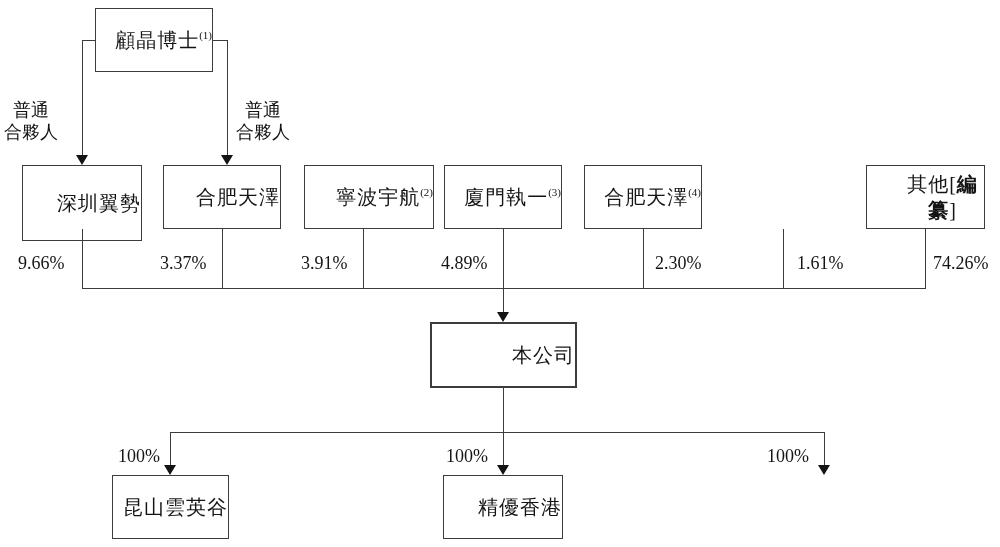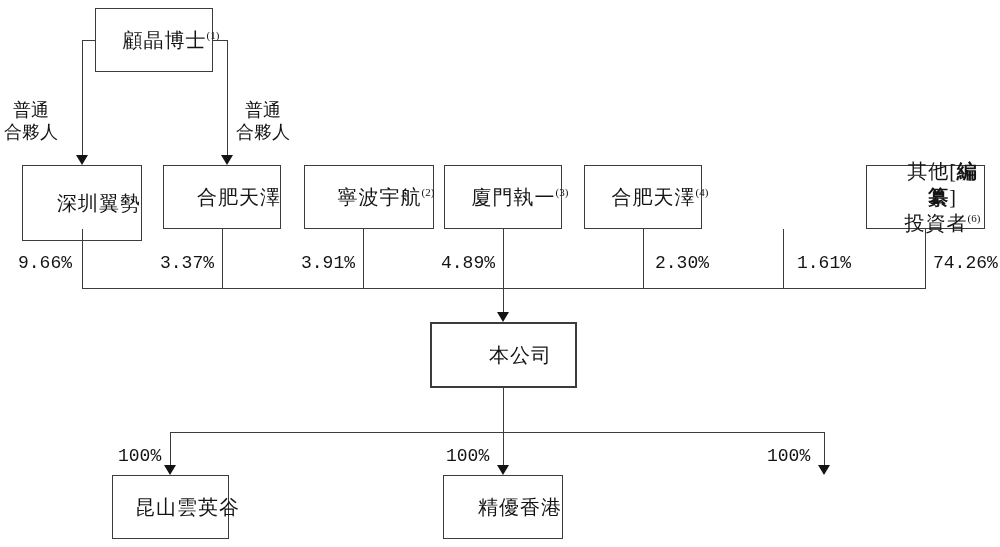--- a/index.html
+++ b/index.html
@@ -14,21 +14,21 @@
     color:var(--text,#141414);
     overflow:hidden;
   }
   .box{
     position:absolute;
     box-sizing:border-box;
     border:1.5px solid var(--line,#3c3c3c);
     background:#ffffff;
     display:flex;
     align-items:center;
-    justify-content:center;
+    justify-content:flex-end;
     font-size:20px;
     letter-spacing:1px;
     color:var(--text,#141414);
     padding-left:34px;
   }
   .box .lbl{white-space:nowrap;}
   .box.company{border-width:2px;}
   sup{
     font-size:11px;
     letter-spacing:0;
@@ -43,21 +43,20 @@
     width:0;height:0;
     border-left:6px solid transparent;
     border-right:6px solid transparent;
     border-top:10px solid var(--text,#141414);
   }
   .pct{
     position:absolute;
     font-size:18px;
     white-space:nowrap;
     color:var(--text,#141414);
-    font-family:Liberation Mono, monospace;
   }
   .gp{
     position:absolute;
     font-size:18px;
     line-height:22px;
     text-align:center;
     color:var(--text,#141414);
   }
 </style>
 </head>
@@ -97,21 +96,20 @@
   </div>
   <div class="box" style="left:444px;top:165px;width:118px;height:64px">
     <span class="lbl"><span>廈門執一</span><sup>(3)</sup></span>
   </div>
   <div class="box" style="left:584px;top:165px;width:118px;height:64px">
     <span class="lbl"><span>合肥天澤</span><sup>(4)</sup></span>
   </div>
   <div class="box" style="left:866px;top:165px;width:119px;height:64px">
     <div class="two-line-inner">
       <div><span>其他[</span><b>編纂</b><span>]</span></div>
-      <div><span>投資者</span><sup>(6)</sup></div>
     </div>
   </div>
 
   <div class="vline" style="left:82px;top:229px;width:1px;height:59px"></div>
   <div class="vline" style="left:222px;top:229px;width:1px;height:59px"></div>
   <div class="vline" style="left:363px;top:229px;width:1px;height:59px"></div>
   <div class="vline" style="left:503px;top:229px;width:1px;height:59px"></div>
   <div class="vline" style="left:643px;top:229px;width:1px;height:59px"></div>
   <div class="vline" style="left:783px;top:229px;width:1px;height:59px"></div>
   <div class="vline" style="left:925px;top:229px;width:1px;height:59px"></div>

